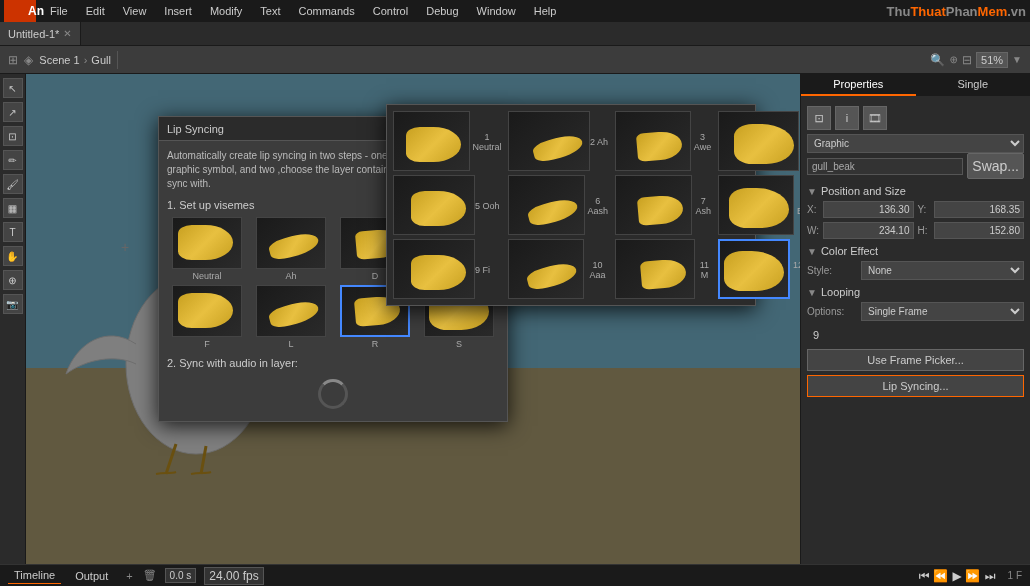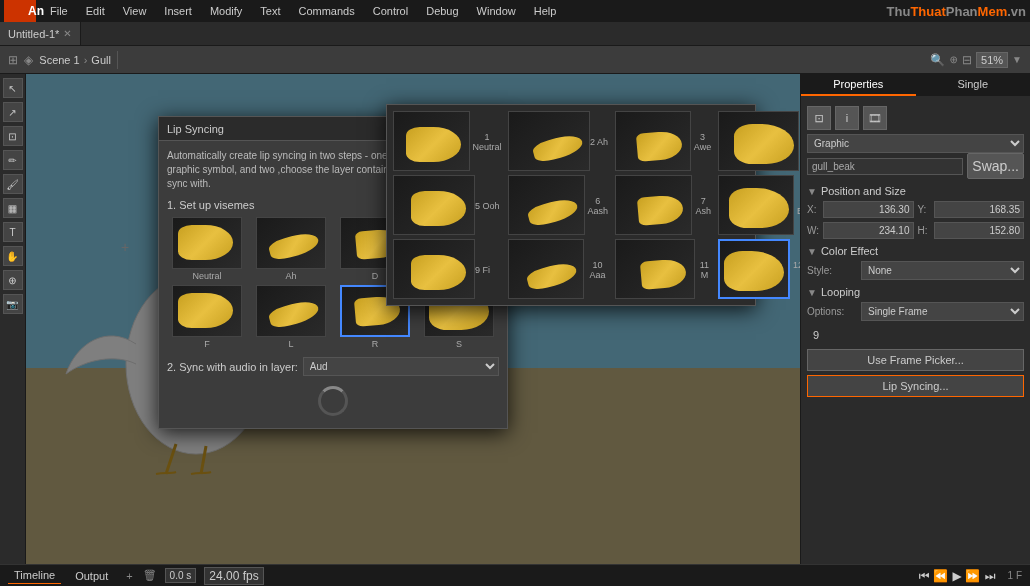--- a/index.html
+++ b/index.html
@@ -84,21 +84,21 @@
 
     
     .ext-panel { position: absolute; left: 360px; top: 30px; width: 370px; background: #2b2b2b; border: 1px solid #555; padding: 6px; z-index: 101; box-shadow: 0 4px 20px rgba(0,0,0,0.8); }
     .ext-grid { display: grid; grid-template-columns: repeat(4, 1fr); gap: 4px; }
     .ext-item { display: flex; flex-direction: row; align-items: center; }
     .ext-thumb { width: 82px; height: 60px; background: #222; border: 1px solid #444; overflow: hidden; }
     .ext-thumb.selected { border: 2px solid #4488ff; }
     .ext-label { font-size: 9px; color: #aaa; margin-top: 2px; text-align: center; }
 
     
-    .sync-row { display: flex; align-items: center; gap: 5px; margin-top: 6px; }
+    .sync-row { display: flex; align-items: flex-end; gap: 12px; margin-top: 6px; }
     .sync-label { font-size: 11px; color: #ccc; white-space: nowrap; }
     .sync-select { background: #444; border: 1px solid #555; color: #ccc; font-size: 10px; padding: 2px; flex: 1; }
     .spinner-icon { width: 30px; height: 30px; border: 3px solid #555; border-top: 3px solid #888; border-radius: 50%; display: inline-block; margin: 4px auto; }
 
     
     .beak-selection { position: absolute; left: 148px; top: 160px; width: 145px; height: 88px; border: 1px solid #4499ff; background: rgba(60,100,220,0.08); pointer-events: none; }
 
     
     .vm-bg { width: 100%; height: 100%; background: linear-gradient(135deg, #1a1a1a 0%, #2a2a2a 100%); position: relative; }
     .vm-beak { position: absolute; bottom: 8px; right: 8px; width: 55px; height: 35px; background: linear-gradient(135deg, #c8a020 0%, #e8c040 50%, #c8a020 100%); border-radius: 30% 60% 60% 30%; }
@@ -273,23 +273,20 @@
                   <div class="vm-bg">
                       <div class="vm-beak4"></div>
                     </div>
                 </div>
                 <span class="viseme-label">S</span>
               </div>
             </div>
 
             <div class="sync-row">
               <span class="sync-label">2. Sync with audio in layer:</span>
-              <select class="sync-select">
-                <option>Aud</option>
-              </select>
             </div>
             <div style="display:flex; justify-content:center; margin-top:6px;">
               <div class="spinner-icon"></div>
             </div>
           </div>
         </div>
 
         <div class="ext-panel">
           <div class="ext-grid">
             <div class="ext-item">

